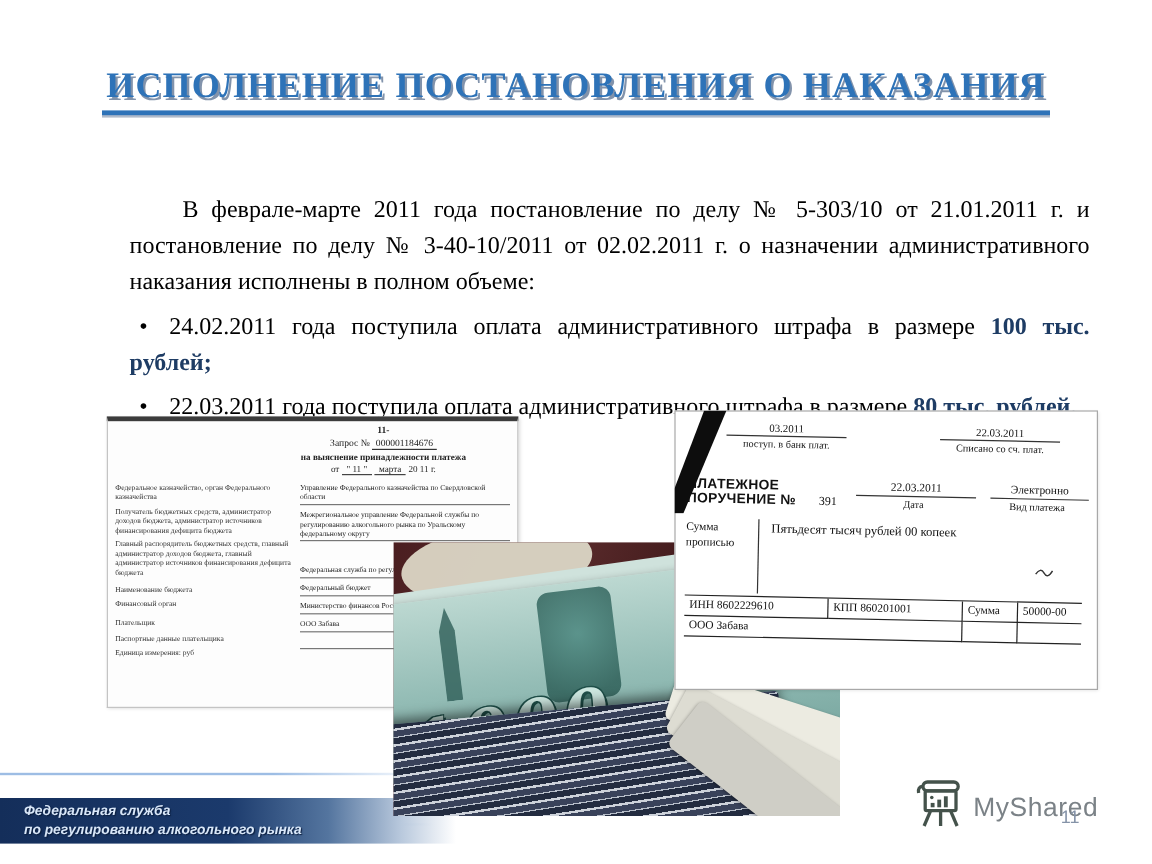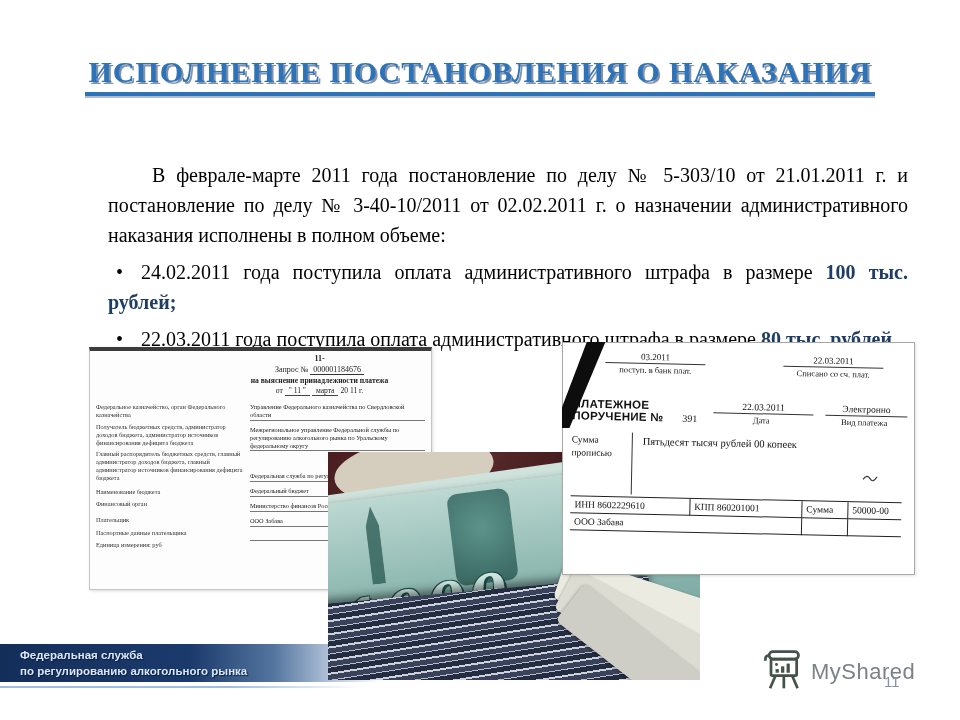--- a/index.html
+++ b/index.html
@@ -98,23 +98,23 @@
      padding:2px 4px 34px 0;}
   .aw-value{flex:1;font-size:10.5px;padding:3px 0 0 10px;}
   .tick{position:absolute;right:34px;top:120px;}
   .ptable{margin-top:2px;border-top:1px solid #222;display:grid;
      grid-template-columns:120px 112px 46px auto;font-size:9.5px;}
   .ptable .cell{padding:3px 4px;border-bottom:1px solid #222;}
   .br{border-right:1px solid #222;}
   .payer-cell{grid-column:1 / span 2;}
 
   
-  .footer-bar{position:absolute;left:0;top:644px;width:380px;height:38px;z-index:1;
+  .footer-bar{position:absolute;left:0;top:665px;width:380px;height:38px;z-index:1;
      background:linear-gradient(90deg,#142e5a 0%,#1b3a6c 50%,#54759f 72%,#b9c9dd 88%,
-        rgba(255,255,255,0) 100%);}
+        rgba(255,255,255,0) 100%);font-style:italic;}
   .footer-line-top,.footer-line-bottom{position:absolute;left:0;width:380px;height:2px;
      background:linear-gradient(90deg,#9dbde4 0%,#9dbde4 60%,rgba(255,255,255,0) 95%);}
   .footer-line-top{top:644px;}
   .footer-line-bottom{top:686px;}
   .footer-text{padding:4px 0 0 20px;font-family:"Liberation Sans", sans-serif;
      font-size:11.5px;font-weight:bold;color:#d9e7f8;line-height:1.35;
      text-shadow:1px 1px 1px #0a1d3d;}
 
   
   .brand{position:absolute;left:760px;top:648px;display:flex;align-items:center;z-index:4;}

